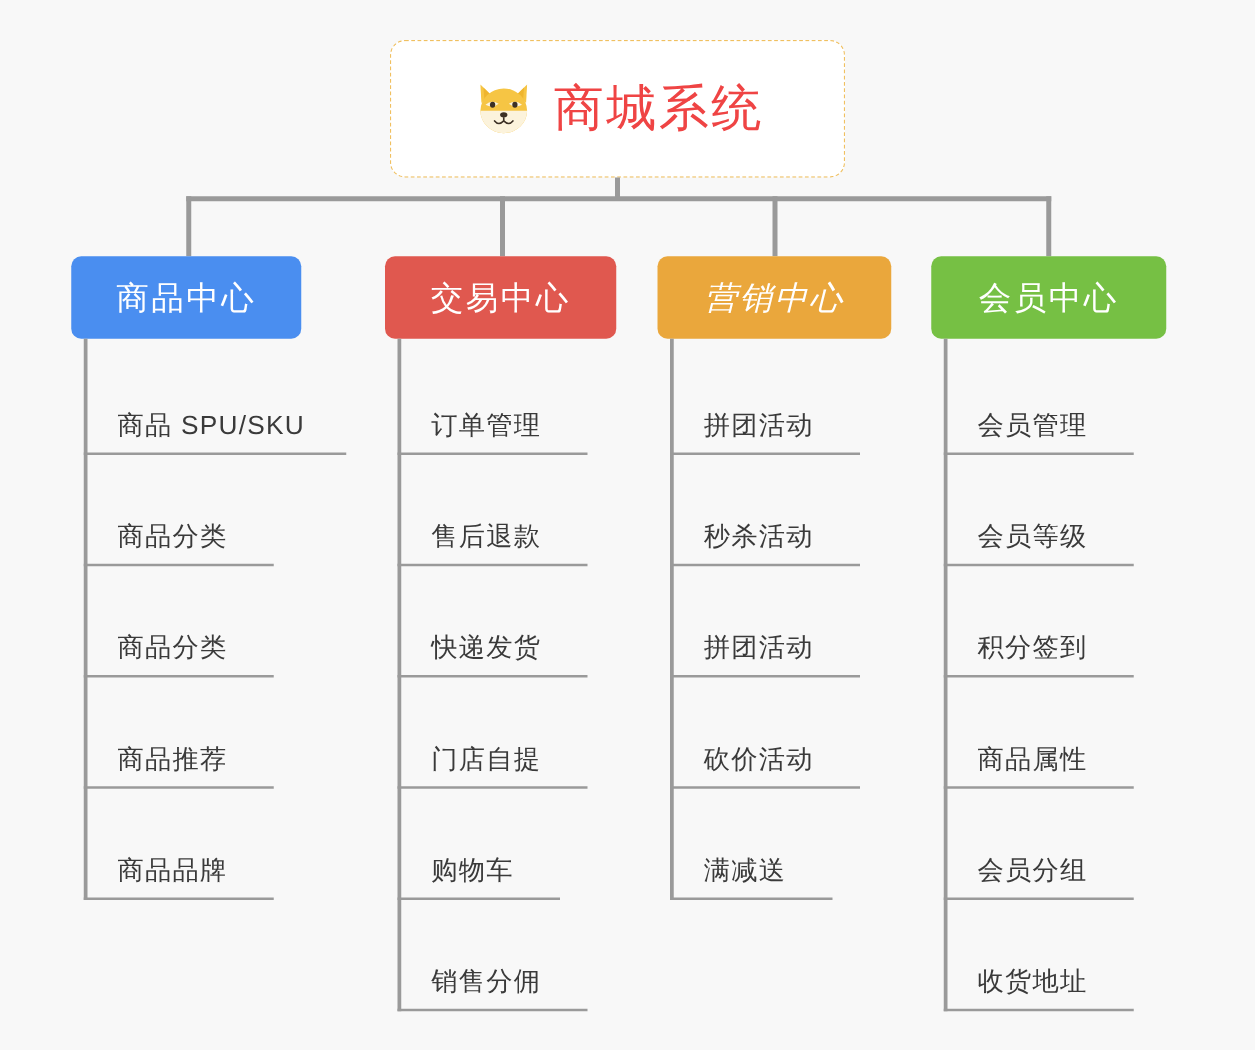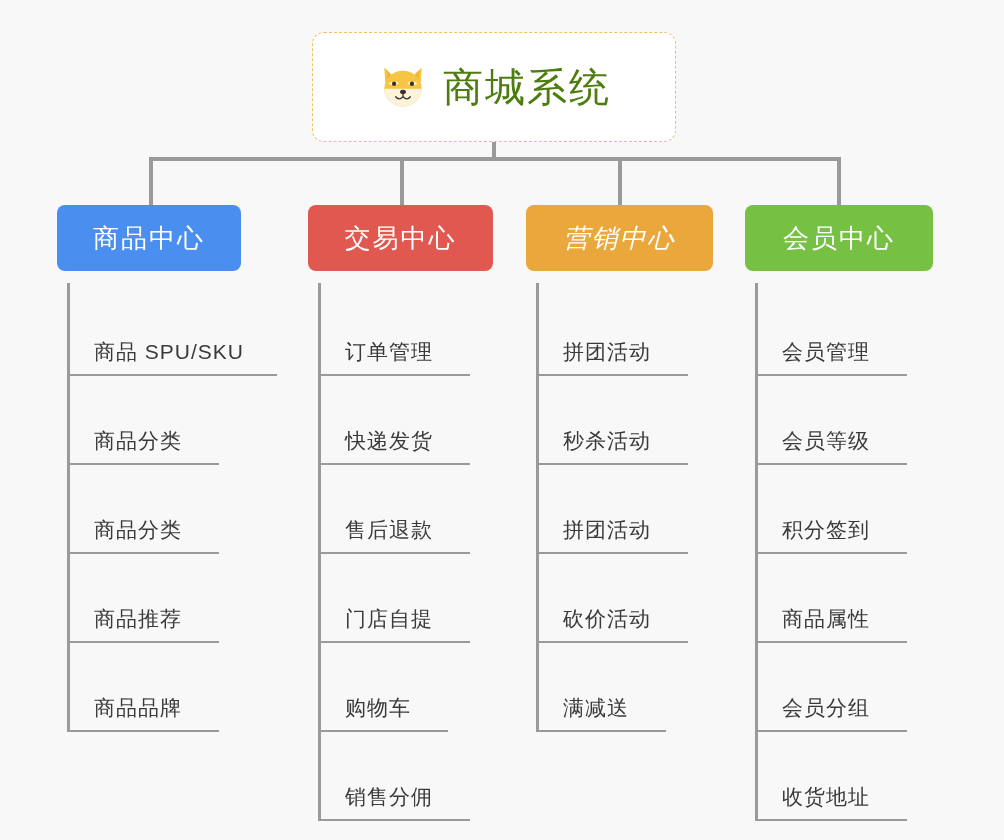--- a/index.html
+++ b/index.html
@@ -70,21 +70,21 @@
     border-radius: 8px;
     display: flex;
     align-items: center;
     justify-content: center;
     color: #ffffff;
     font-size: 26px;
     letter-spacing: 2px;
   }
   .branch-body {
     position: relative;
-    margin-top: 12px;
+    margin-top: 0;
     padding-top: 4px;
   }
   .spine {
     position: absolute;
     left: 10px;
     top: 0;
     bottom: 0;
     width: 3px;
     background: #9a9a9a;
   }
@@ -130,21 +130,21 @@
         <ellipse cx="32" cy="34" rx="23" ry="22" fill="#f6c544"></ellipse>
         <path d="M9 34 a23 22 0 0 0 46 0 Z" fill="#fcf3dc"></path>
         <path d="M14 28 q6 -5 13 -1 q-6 5 -13 1 Z" fill="#fcf3dc"></path>
         <path d="M50 28 q-6 -5 -13 -1 q6 5 13 1 Z" fill="#fcf3dc"></path>
         <ellipse cx="21" cy="28" rx="2.6" ry="2.9" fill="#3c3025"></ellipse>
         <ellipse cx="43" cy="28" rx="2.6" ry="2.9" fill="#3c3025"></ellipse>
         <ellipse cx="32" cy="38" rx="3.6" ry="2.6" fill="#3c3025"></ellipse>
         <path d="M32 41 v3 M32 44 q-5 5 -9 0 M32 44 q5 5 9 0" stroke="#3c3025" stroke-width="1.6" fill="none" stroke-linecap="round"></path>
       </svg>
     </div>
-    <div class="root-title" style="color: #4d7c0f;">商城系统</div>
+    <div class="root-title" style="color: #ef4444;">商城系统</div>
   </div>
 
   <div id="connector-layer">
       <div class="conn conn-v" style="left: 492px; top: 142px; height: 16px; background: rgb(154, 154, 154);"></div>
       <div class="conn conn-h" style="left: 149px; top: 157px; width: 692px; background: rgb(154, 154, 154);"></div>
       <div class="conn conn-v" style="left: 149px; top: 157px; height: 48px; background: rgb(154, 154, 154);"></div>
       <div class="conn conn-v" style="left: 400px; top: 157px; height: 48px; background: rgb(154, 154, 154);"></div>
       <div class="conn conn-v" style="left: 618px; top: 157px; height: 48px; background: rgb(154, 154, 154);"></div>
       <div class="conn conn-v" style="left: 837px; top: 157px; height: 48px; background: rgb(154, 154, 154);"></div>
     </div>
@@ -185,25 +185,25 @@
           <span>交易中心</span>
         </div>
         <div class="branch-body">
           <div class="spine" style="background: rgb(154, 154, 154);"></div>
           <ul class="leaf-list">
             <li class="leaf-item">
               <span class="leaf-label">订单管理</span>
               <span class="leaf-rule" style="width: 152px; background: rgb(154, 154, 154);"></span>
             </li>
             <li class="leaf-item">
+              <span class="leaf-label">售后退款</span>
+              <span class="leaf-rule" style="width: 152px; background: rgb(154, 154, 154);"></span>
+            </li>
+            <li class="leaf-item">
               <span class="leaf-label">快递发货</span>
-              <span class="leaf-rule" style="width: 152px; background: rgb(154, 154, 154);"></span>
-            </li>
-            <li class="leaf-item">
-              <span class="leaf-label">售后退款</span>
               <span class="leaf-rule" style="width: 152px; background: rgb(154, 154, 154);"></span>
             </li>
             <li class="leaf-item">
               <span class="leaf-label">门店自提</span>
               <span class="leaf-rule" style="width: 152px; background: rgb(154, 154, 154);"></span>
             </li>
             <li class="leaf-item">
               <span class="leaf-label">购物车</span>
               <span class="leaf-rule" style="width: 130px; background: rgb(154, 154, 154);"></span>
             </li>

